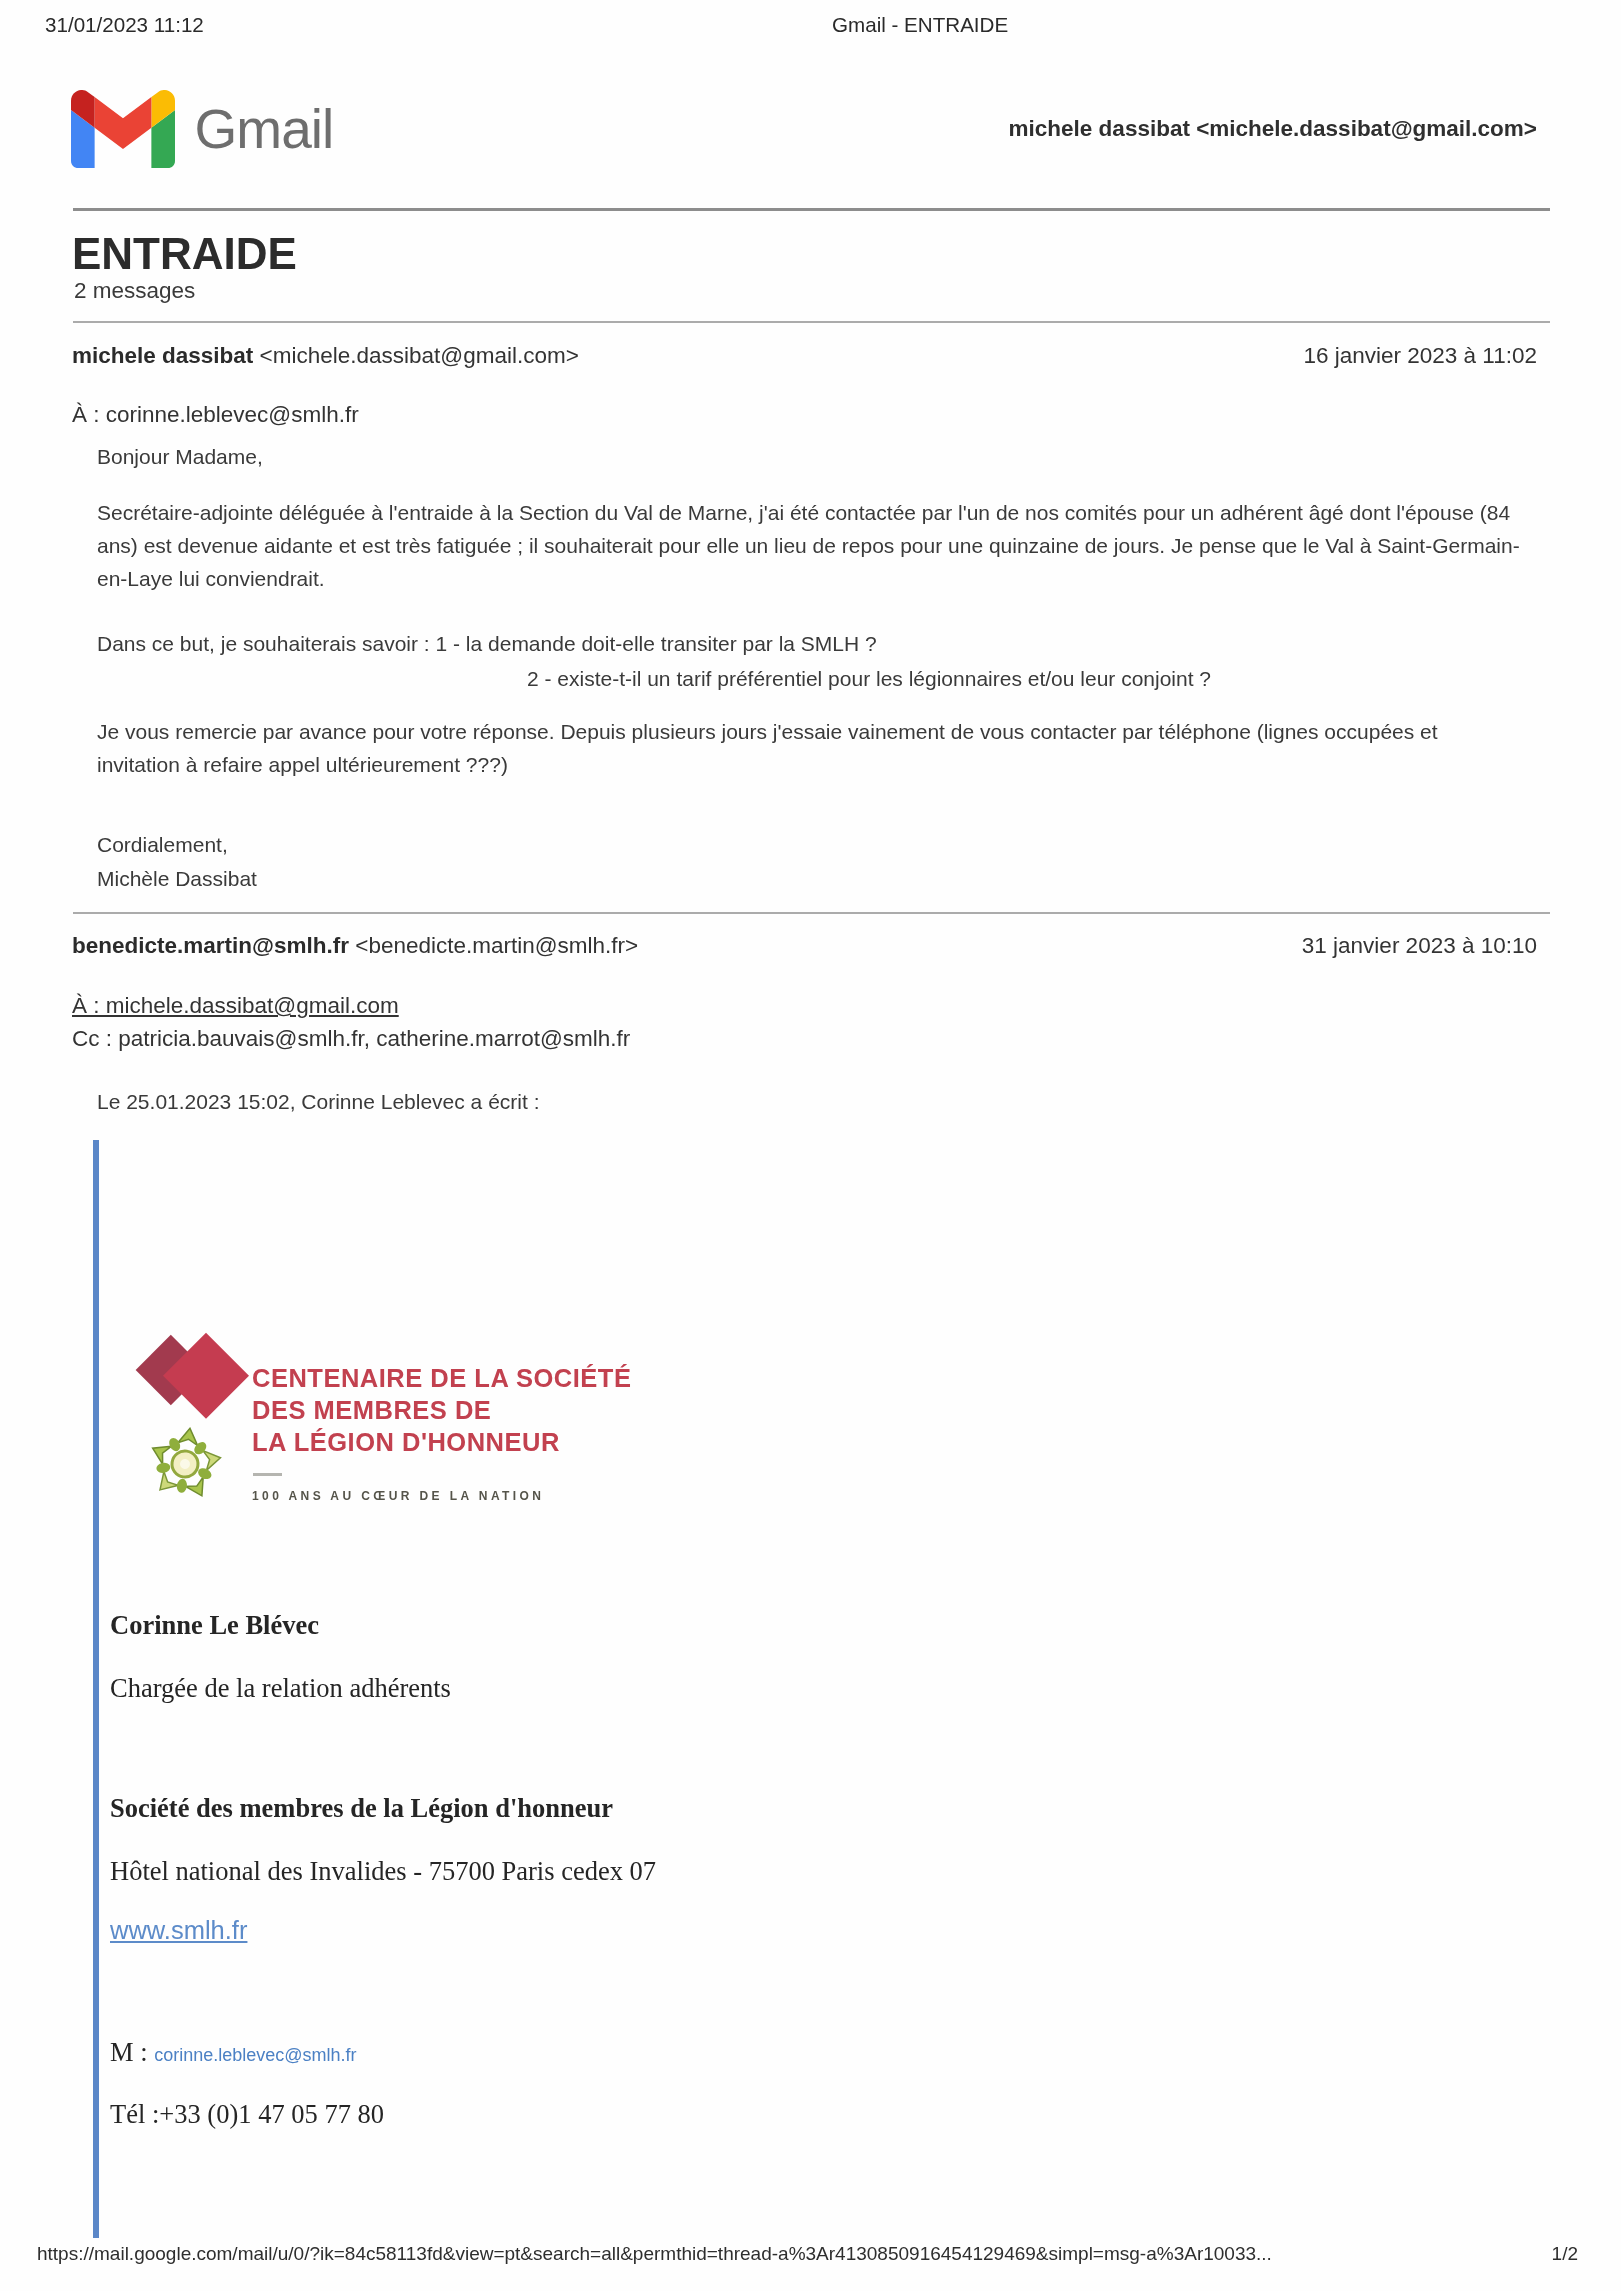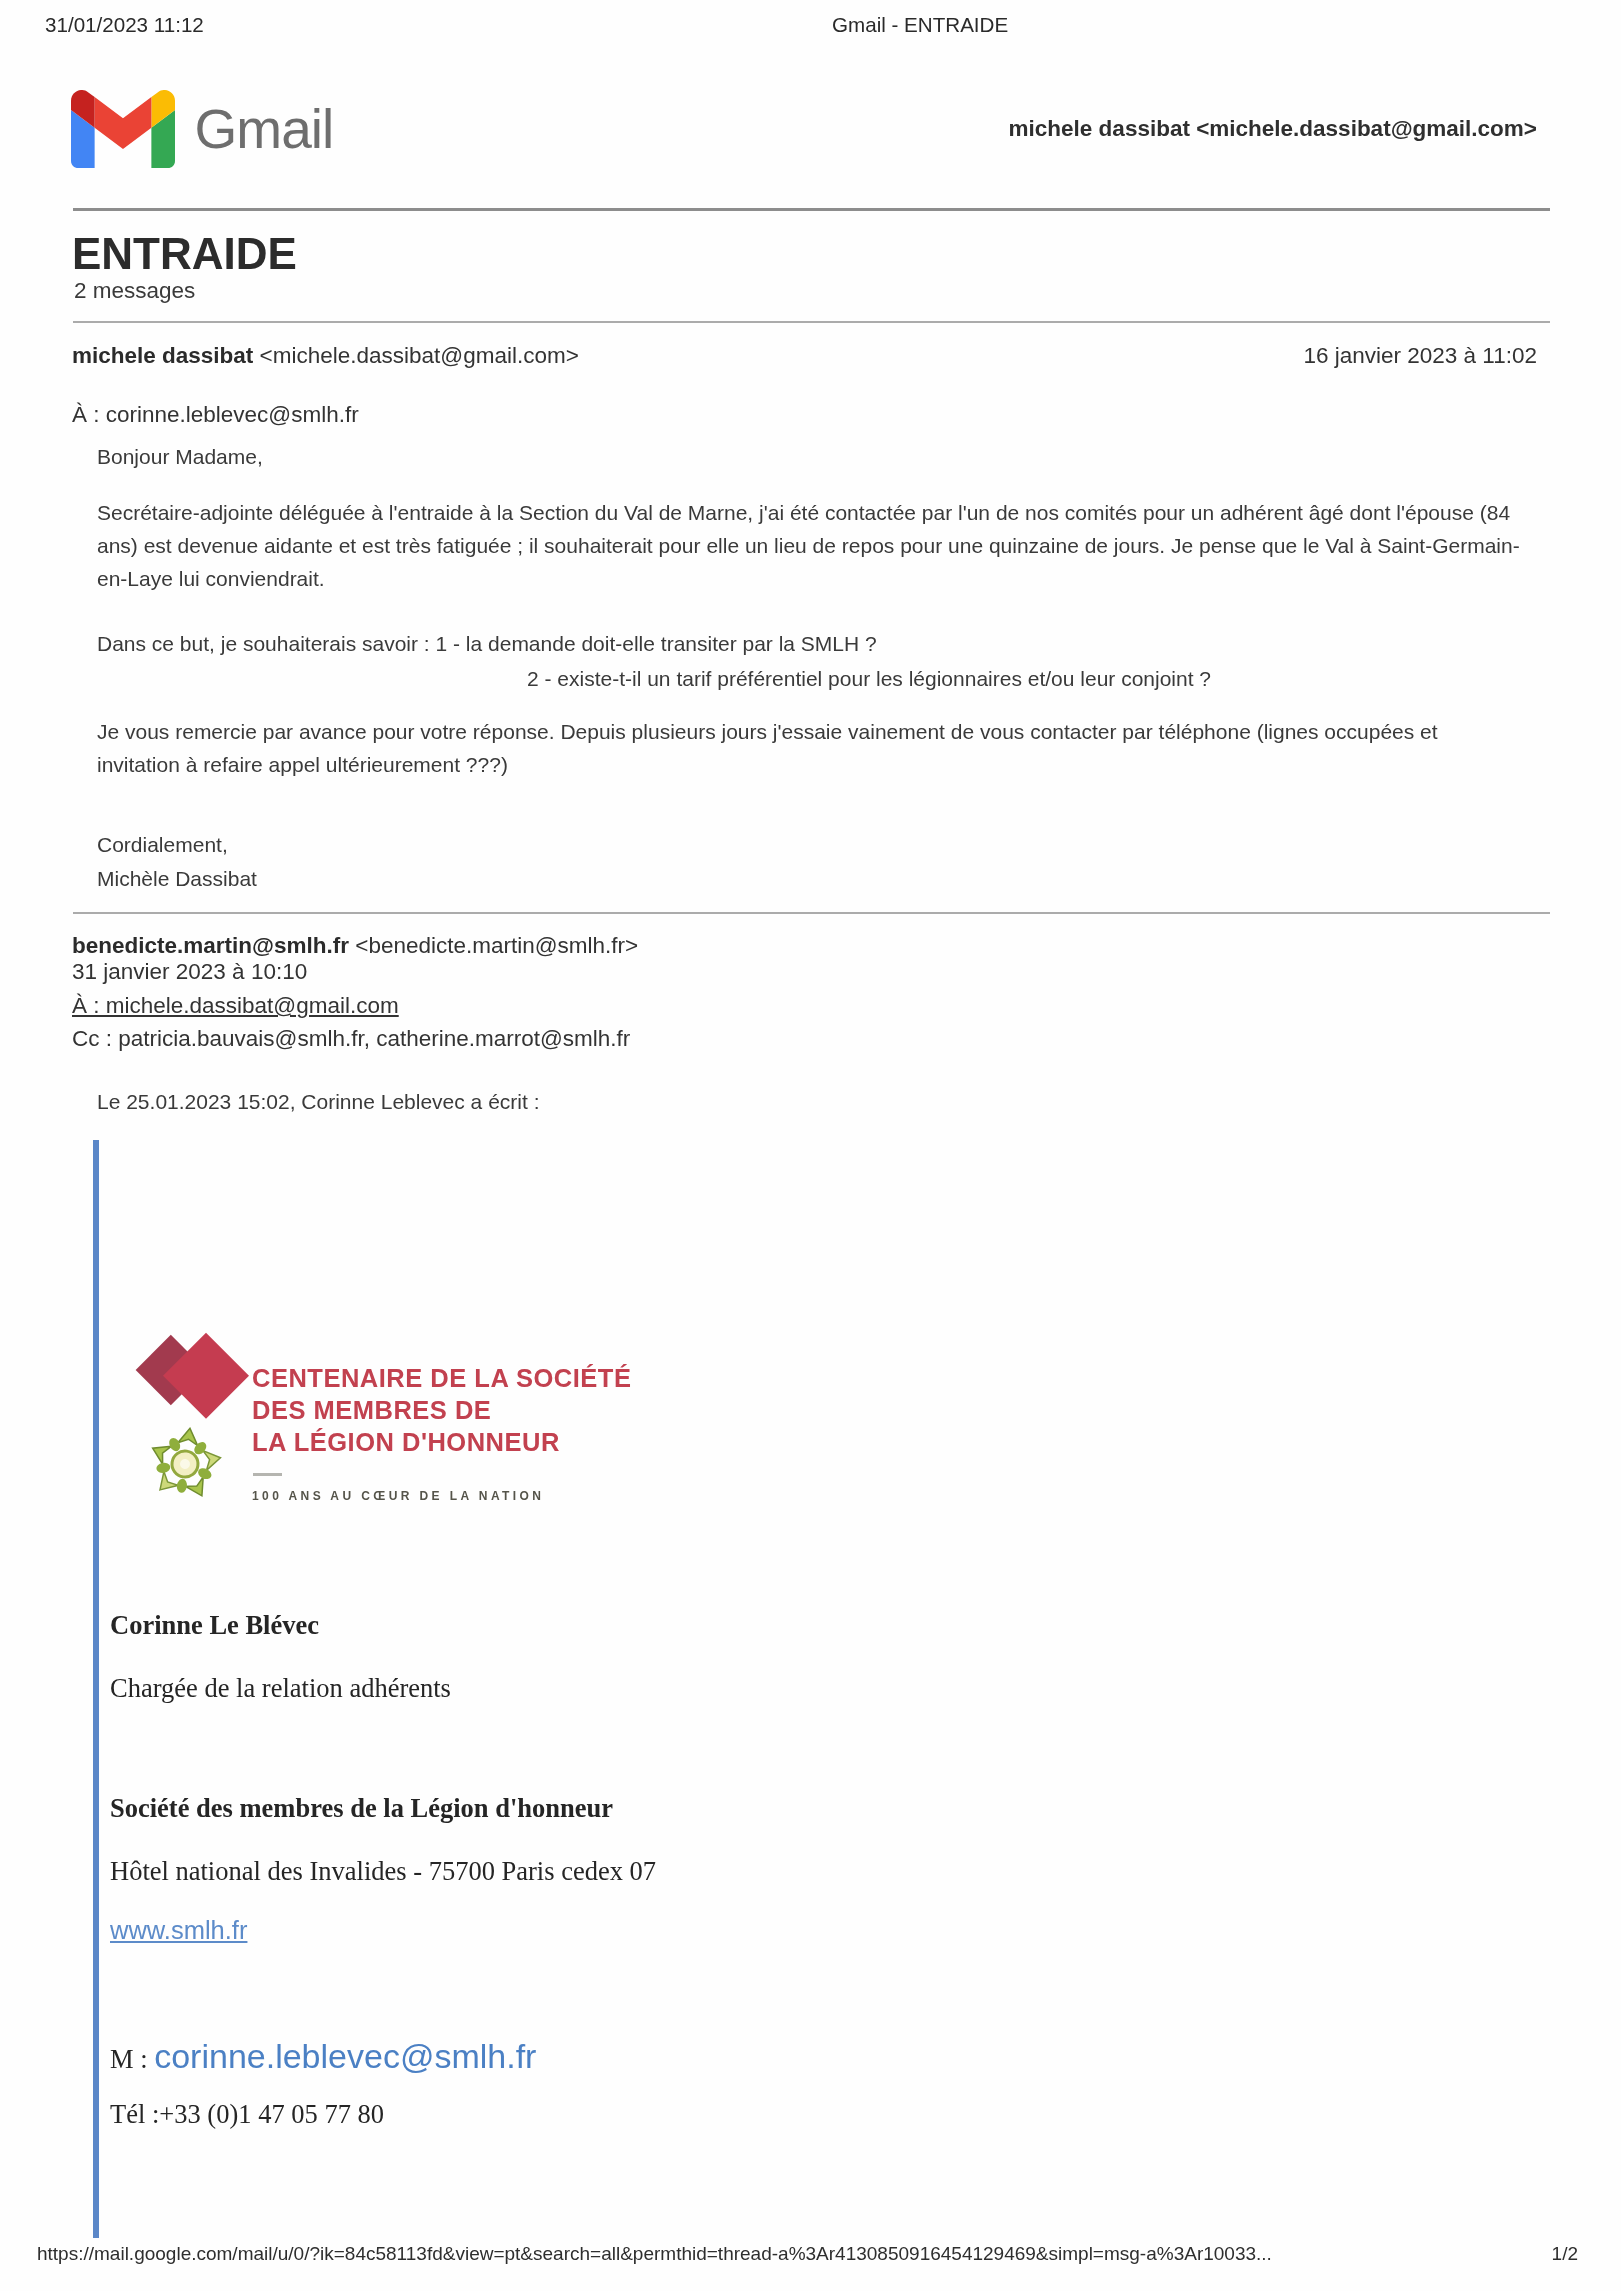--- a/index.html
+++ b/index.html
@@ -94,21 +94,21 @@
   <div class="abs body-text" style="left:97px; top:440px;">Bonjour Madame,</div>
   <div class="abs body-text" style="left:97px; top:496px; width:1446px;">Secrétaire-adjointe déléguée à l'entraide à la Section du Val de Marne, j'ai été contactée par l'un de nos comités pour un adhérent âgé dont l'épouse (84 ans) est devenue aidante et est très fatiguée ; il souhaiterait pour elle un lieu de repos pour une quinzaine de jours. Je pense que le Val à Saint-Germain-en-Laye lui conviendrait.</div>
   <div class="abs body-text" style="left:97px; top:627px;">Dans ce but, je souhaiterais savoir : 1 - la demande doit-elle transiter par la SMLH ?</div>
   <div class="abs body-text" style="left:527px; top:662px;">2 - existe-t-il un tarif préférentiel pour les légionnaires et/ou leur conjoint ?</div>
   <div class="abs body-text" style="left:97px; top:715px; width:1402px;">Je vous remercie par avance pour votre réponse. Depuis plusieurs jours j'essaie vainement de vous contacter par téléphone (lignes occupées et invitation à refaire appel ultérieurement ???)</div>
   <div class="abs body-text" style="left:97px; top:828px;">Cordialement,</div>
   <div class="abs body-text" style="left:97px; top:862px;">Michèle Dassibat</div>
 
   <div class="abs rule rule-thin" style="left:73px; right:71px; top:912px;"></div>
 
-  <div class="abs msg-hdr" style="top:933px;flex-direction:column;">
+  <div class="abs msg-hdr" style="top:933px;">
     <span>
       <span class="from-name">benedicte.martin@smlh.fr</span><span> &lt;benedicte.martin@smlh.fr&gt;</span>
     </span>
     <span class="date">31 janvier 2023 à 10:10</span>
   </div>
   <div class="abs addr-line" style="top:965px;text-decoration:underline;">À : michele.dassibat@gmail.com</div>
   <div class="abs addr-line" style="top:998px;">Cc : patricia.bauvais@smlh.fr, catherine.marrot@smlh.fr</div>
 
   <div class="abs body-text" style="left:97px; top:1085px;">Le 25.01.2023 15:02, Corinne Leblevec a écrit :</div>
 
@@ -167,21 +167,21 @@
     <div class="smlh-dash"></div>
     <div class="smlh-tagline">100 ANS AU CŒUR DE LA NATION</div>
   </div>
 
   <div class="abs sig-serif sig-bold" style="left:110px; top:1610px;">Corinne Le Blévec</div>
   <div class="abs sig-serif" style="left:110px; top:1673px;">Chargée de la relation adhérents</div>
   <div class="abs sig-serif sig-bold" style="left:110px; top:1793px;">Société des membres de la Légion d'honneur</div>
   <div class="abs sig-serif" style="left:110px; top:1856px;">Hôtel national des Invalides - 75700 Paris cedex 07</div>
   <a href="#" class="abs website" style="left:110px; top:1916px;">www.smlh.fr</a>
   <div class="abs sig-serif" style="left:110px; top:2037px;">
-    <span>M : </span><a href="#" class="link-blue" style="font-size:34px;">corinne.leblevec@smlh.fr</a>
+    <span>M : </span><a href="#" class="link-blue" style="font-size:18px;">corinne.leblevec@smlh.fr</a>
   </div>
   <div class="abs sig-serif" style="left:110px; top:2099px;">Tél :+33 (0)1 47 05 77 80</div>
 
   <div class="abs print-ftr" style="left:37px; top:2243px;">https://mail.google.com/mail/u/0/?ik=84c58113fd&amp;view=pt&amp;search=all&amp;permthid=thread-a%3Ar4130850916454129469&amp;simpl=msg-a%3Ar10033...</div>
   <div class="abs print-ftr" style="right:43px; top:2243px;">1/2</div>
 
 </div>
 
 
 </body></html>

